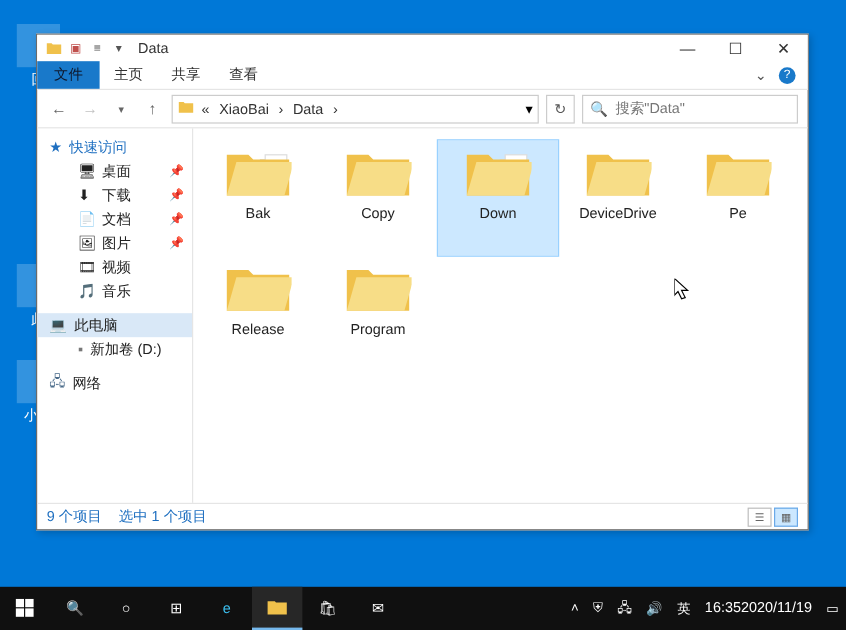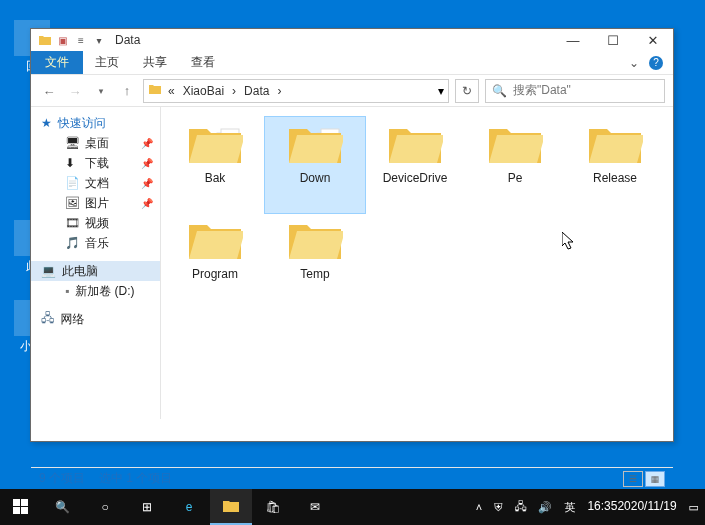--- a/index.html
+++ b/index.html
@@ -10,21 +10,21 @@
     .di .box{width:36px;height:36px;background:rgba(255,255,255,.2);margin:0 auto 2px;}
     
     .win{position:absolute;left:30px;top:28px;width:644px;height:414px;background:#fff;border:1px solid #6a6a6a;box-shadow:2px 2px 6px rgba(0,0,0,.2);}
     .titlebar{height:22px;background:#fff;display:flex;align-items:center;padding-left:6px;}
     .titlebar .qat{display:flex;gap:2px;align-items:center;}
     .titlebar .qat span{width:16px;height:16px;display:inline-flex;align-items:center;justify-content:center;font-size:10px;color:#555;}
     .titlebar .title{margin-left:8px;color:#333;}
     .titlebar .ctrls{margin-left:auto;display:flex;}
     .titlebar .ctrls div{width:40px;height:22px;display:flex;align-items:center;justify-content:center;font-size:13px;color:#333;}
     .ribbon{height:24px;background:#fff;display:flex;align-items:stretch;border-bottom:1px solid #e5e5e5;}
-    .ribbon .file{background:#1979ca;color:#fef9c3;padding:0 14px;display:flex;align-items:center;}
+    .ribbon .file{background:#1979ca;color:#0f172a;padding:0 14px;display:flex;align-items:center;}
     .ribbon .tab{padding:0 12px;color:#333;display:flex;align-items:center;}
     .ribbon .help{margin-left:auto;display:flex;align-items:center;gap:10px;padding:0 10px;color:#1979ca;}
     .ribbon .help .chev{color:#555;}
     .addr{height:32px;display:flex;align-items:center;gap:6px;padding:4px 8px;border-bottom:1px solid #e5e5e5;}
     .addr .navb{width:20px;height:20px;display:flex;align-items:center;justify-content:center;color:#666;font-size:13px;}
     .addr .bcbox{flex:1;height:24px;border:1px solid #ccc;display:flex;align-items:center;padding:0 4px;gap:4px;}
     .addr .bcbox .seg{color:#333;padding:0 2px;}
     .addr .refresh{width:24px;height:24px;border:1px solid #ccc;display:flex;align-items:center;justify-content:center;color:#555;}
     .addr .search{width:180px;height:24px;border:1px solid #ccc;display:flex;align-items:center;padding:0 6px;color:#777;gap:6px;}
     .body{position:relative;display:flex;height:312px;}
@@ -33,21 +33,21 @@
     .nav .sub{padding-left:34px;}
     .nav .pin{margin-left:auto;color:#8a8a8a;font-size:10px;}
     .nav .sel{background:#d9e8f7;}
     .nav .ic{width:14px;height:14px;display:inline-block;}
     .content{flex:1;padding:10px 4px 4px 4px;display:flex;flex-wrap:wrap;align-content:flex-start;}
     .folder{width:100px;height:96px;display:flex;flex-direction:column;align-items:center;padding-top:2px;}
     .folder.sel{background:#cce8ff;outline:1px solid #99d1ff;}
     .folder .ficon{width:56px;height:48px;position:relative;}
     .folder .lbl{margin-top:4px;color:#222;text-align:center;max-width:90px;}
     .tooltip{position:absolute;left:500px;top:94px;background:#fff;border:1px solid #8a8a8a;padding:3px 6px;color:#555;line-height:1.35;white-space:nowrap;z-index:5;font-size:11px;}
-    .status{height:22px;border-top:1px solid #e5e5e5;display:flex;align-items:center;padding:0 8px;color:#1e6fc0;gap:14px;font-size:12px;margin-top:48px;}
+    .status{height:22px;border-top:1px solid #e5e5e5;display:flex;align-items:center;padding:0 8px;color:#1e6fc0;gap:14px;font-size:12px;}
     .status .viewbtns{margin-left:auto;display:flex;gap:2px;}
     .status .vb{width:20px;height:16px;border:1px solid #bdbdbd;display:flex;align-items:center;justify-content:center;font-size:9px;color:#666;}
     .status .vb.act{background:#cce8ff;border-color:#6aa9e8;}
     
     .gold{fill:#f0c14b;} .gold2{fill:#f7dd87;}
     
     .taskbar{position:absolute;left:0;bottom:0;width:705px;height:36px;background:#101010;display:flex;align-items:center;color:#fff;}
     .taskbar .tb{width:42px;height:36px;display:flex;align-items:center;justify-content:center;}
     .taskbar .tb.act{background:#272727;border-bottom:2px solid #76b9ed;}
     .taskbar .tray{margin-left:auto;display:flex;align-items:center;height:36px;}
@@ -173,20 +173,27 @@
       <div class="content" id="folders">
       <div class="folder">
             <div class="ficon"><svg width="56" height="48">
                 <rect x="30" y="14" width="18" height="28" fill="#fff" stroke="#ddd"></rect>
                 <rect x="34" y="10" width="18" height="28" fill="#fff" stroke="#ddd"></rect>
                 <path d="M2 10h18l4 4h30v30H2z" class="gold"></path>
                 <path d="M2 44 L10 16 H58 L50 44 Z" class="gold2"></path>
               </svg></div>
             <div class="lbl">Bak</div>
           </div>
+          <div class="folder">
+            <div class="ficon"><svg width="56" height="48">
+                <path d="M2 10h18l4 4h30v30H2z" class="gold"></path>
+                <path d="M2 44 L10 16 H58 L50 44 Z" class="gold2"></path>
+              </svg></div>
+            <div class="lbl">Copy</div>
+          </div>
           <div class="folder sel">
             <div class="ficon"><svg width="56" height="48">
                 <rect x="30" y="14" width="18" height="28" fill="#fff" stroke="#ddd"></rect>
                 <rect x="34" y="10" width="18" height="28" fill="#fff" stroke="#ddd"></rect>
                 <path d="M2 10h18l4 4h30v30H2z" class="gold"></path>
                 <path d="M2 44 L10 16 H58 L50 44 Z" class="gold2"></path>
               </svg></div>
             <div class="lbl">Down</div>
           </div>
           <div class="folder">
@@ -209,27 +216,20 @@
                 <path d="M2 44 L10 16 H58 L50 44 Z" class="gold2"></path>
               </svg></div>
             <div class="lbl">Release</div>
           </div>
           <div class="folder">
             <div class="ficon"><svg width="56" height="48">
                 <path d="M2 10h18l4 4h30v30H2z" class="gold"></path>
                 <path d="M2 44 L10 16 H58 L50 44 Z" class="gold2"></path>
               </svg></div>
             <div class="lbl">Program</div>
-          </div>
-          <div class="folder">
-            <div class="ficon"><svg width="56" height="48">
-                <path d="M2 10h18l4 4h30v30H2z" class="gold"></path>
-                <path d="M2 44 L10 16 H58 L50 44 Z" class="gold2"></path>
-              </svg></div>
-            <div class="lbl">Temp</div>
           </div>
         </div>
     </div>
 
     <div class="status">
       <span>9 个项目</span>
       <span>选中 1 个项目</span>
       <div class="viewbtns">
         <div class="vb">☰</div>
         <div class="vb act">▦</div>

